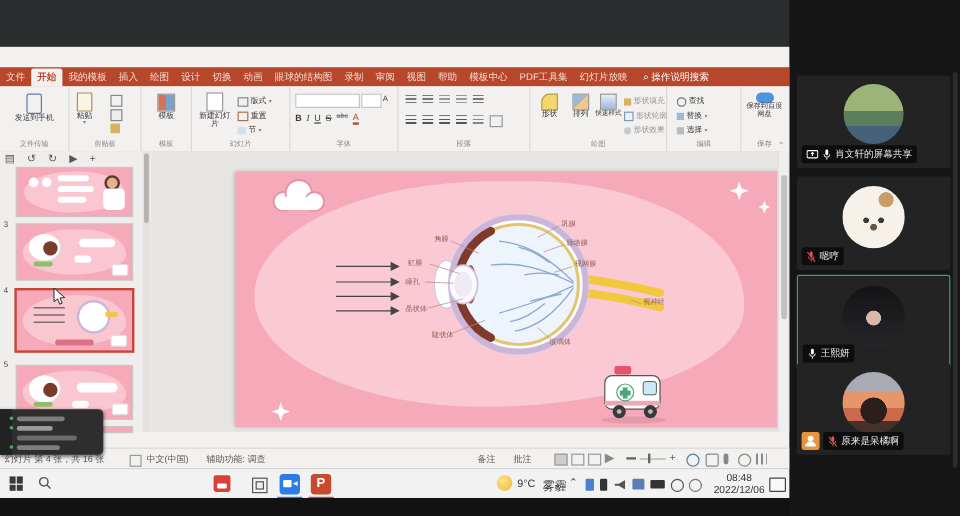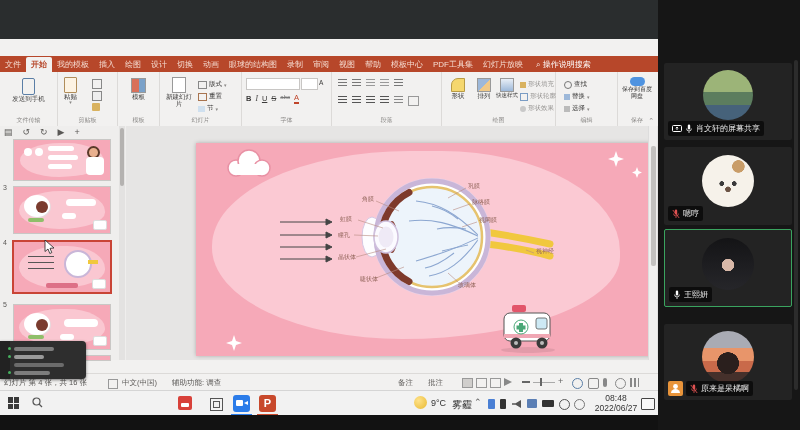--- a/index.html
+++ b/index.html
@@ -450,21 +450,21 @@
     <span class="abs" style="left:474px;top:6px;font-size:9px;color:#555;">⌃</span>
     <span class="tbicon" style="left:488px;top:8px;width:7px;height:10px;background:#4a7fd4;border-radius:1px;"></span>
     <span class="tbicon" style="left:500px;top:8px;width:6px;height:10px;background:#333;border-radius:1px;"></span>
     <span class="tbicon" style="left:512px;top:9px;width:9px;height:8px;background:#555;clip-path:polygon(0 40%,40% 40%,100% 0,100% 100%,40% 60%,0 60%);"></span>
     <span class="tbicon" style="left:527px;top:8px;width:10px;height:9px;background:#5b7fb5;border-radius:1px;"></span>
     <span class="tbicon" style="left:542px;top:9px;width:12px;height:7px;background:#333;border-radius:1px;"></span>
     <span class="tbicon" style="left:559px;top:8px;width:9px;height:9px;border:1.3px solid #555;border-radius:50%;"></span>
     <span class="tbicon" style="left:574px;top:8px;width:9px;height:9px;border:1.3px solid #777;border-radius:50%;"></span>
     <span class="abs" style="left:592px;top:3px;width:48px;text-align:center;font-size:8.5px;color:#333;line-height:9.5px;">
       <span>08:48</span><br>
-      <span>2022/06/27</span>
+      <span>2022/12/06</span>
     </span>
     <span class="tbicon" style="left:641px;top:7px;width:12px;height:10px;border:1px solid #444;border-radius:1px;background:#f8f8f8;"></span>
   </div>
   <div class="abs bottomgap"></div>
 
   <div class="abs sidebar">
 
     <div class="ptile" style="top:147px;height:78px;">
       <span class="pavatar" style="top:8px;width:52px;height:52px;background:radial-gradient(circle at 70% 22%,#c99d68 11%,transparent 12%),radial-gradient(circle at 38% 55%,#3a3a3a 5%,transparent 6%),radial-gradient(circle at 62% 55%,#3a3a3a 5%,transparent 6%),radial-gradient(circle at 50% 66%,#6b5344 6%,transparent 7%),#f6f2ea;"></span>
       <div class="plabel">
@@ -499,21 +499,21 @@
       <div class="plabel">
         <svg width="8" height="10" viewBox="0 0 10 12">
             <rect x="3.5" y="0.5" width="3" height="6" rx="1.5" fill="#fff"></rect>
             <path d="M2,5.5 a3,3 0 0 0 6,0" fill="none" stroke="#fff"></path>
             <line x1="5" y1="9" x2="5" y2="11" stroke="#fff"></line>
           </svg>
         <span>王熙妍</span>
       </div>
     </div>
 
-    <div class="ptile" style="top:324px;height:76px;text-align:center;">
+    <div class="ptile" style="top:303px;height:76px;text-align:center;">
       <span class="pavatar" style="top:7px;width:52px;height:52px;background:radial-gradient(circle at 50% 62%,#2a1f1d 26%,transparent 27%),linear-gradient(#a9abb4 0 32%,#e8956a 32% 58%,#c96a4a 58% 78%,#45302b 78%);"></span>
       <span class="abs" style="left:4px;bottom:4px;width:15px;height:15px;background:#e8943a;border-radius:2px;">
         <svg width="15" height="15" viewBox="0 0 15 15">
             <circle cx="7.5" cy="5.5" r="2.4" fill="#fff"></circle>
             <path d="M3,12 a4.5,4 0 0 1 9,0 z" fill="#fff"></path>
           </svg>
       </span>
       <div class="plabel" style="left:22px;">
         <svg width="8" height="10" viewBox="0 0 10 12">
             <rect x="3.5" y="0.5" width="3" height="6" rx="1.5" fill="#e05252"></rect>

